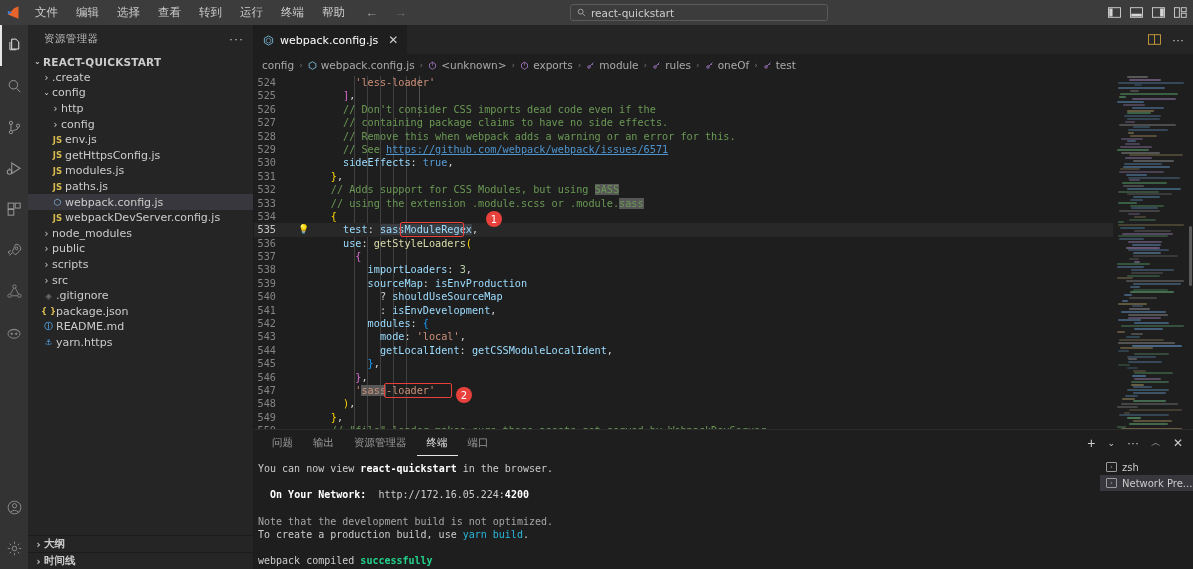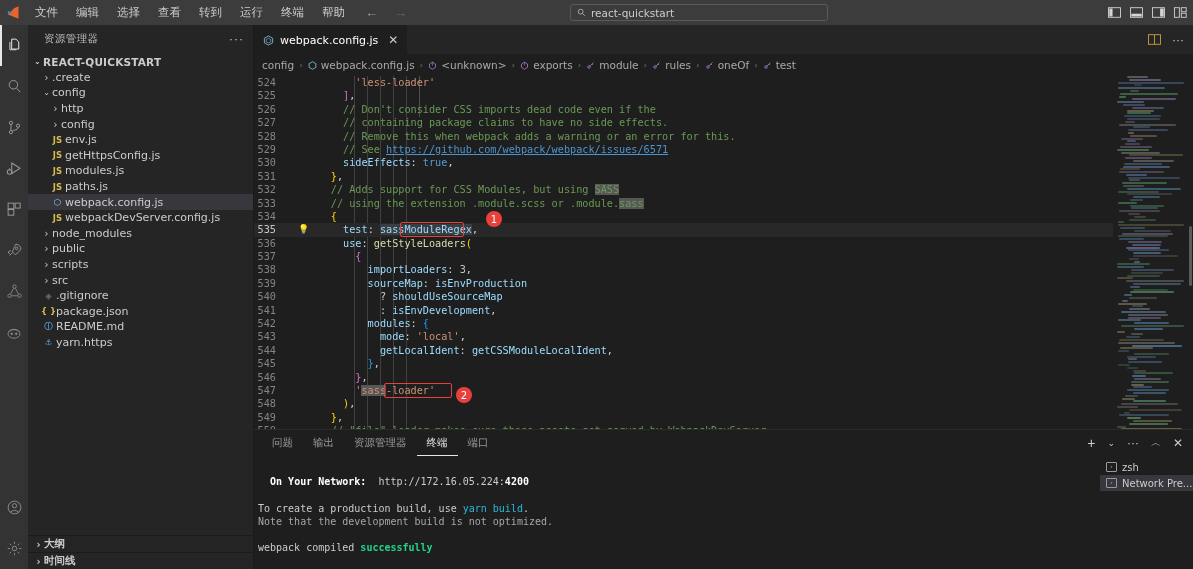--- a/index.html
+++ b/index.html
@@ -655,25 +655,26 @@
           <div class="panel-actions">
             <span style="font-size:14px;">+</span>
             <span style="font-size:9px;">⌄</span>
             <span style="font-size:12px;line-height:6px;">···</span>
             <span style="font-size:10px;">︿</span>
             <span style="font-size:12px;">✕</span>
           </div>
         </div>
         <div class="panel-body">
           <div class="terminal" id="terminal-root">
+              <div class="tline"><span class="">You can now view </span><span class="tbold">react-quickstart</span><span class=""> in the browser.</span></div>
               <div class="tline">&nbsp;</div>
               <div class="tline"><span class="">  </span><span class="tbold">On Your Network:</span><span class="">  http://172.16.05.224:</span><span class="tbold">4200</span></div>
               <div class="tline">&nbsp;</div>
+              <div class="tline"><span class="tdim">Note that the development build is not optimized.</span></div>
               <div class="tline"><span class="">To create a production build, use </span><span class="tcyan">yarn build</span><span class="">.</span></div>
-              <div class="tline"><span class="tdim">Note that the development build is not optimized.</span></div>
               <div class="tline">&nbsp;</div>
               <div class="tline"><span class="">webpack compiled </span><span class="tgreen">successfully</span></div>
             </div>
           <div class="termlist" id="termlist-root">
               <div class="tlrow">
                 <span class="tlicon">›</span>
                 <span>zsh</span>
               </div>
               <div class="tlrow sel">
                 <span class="tlicon">›</span>

